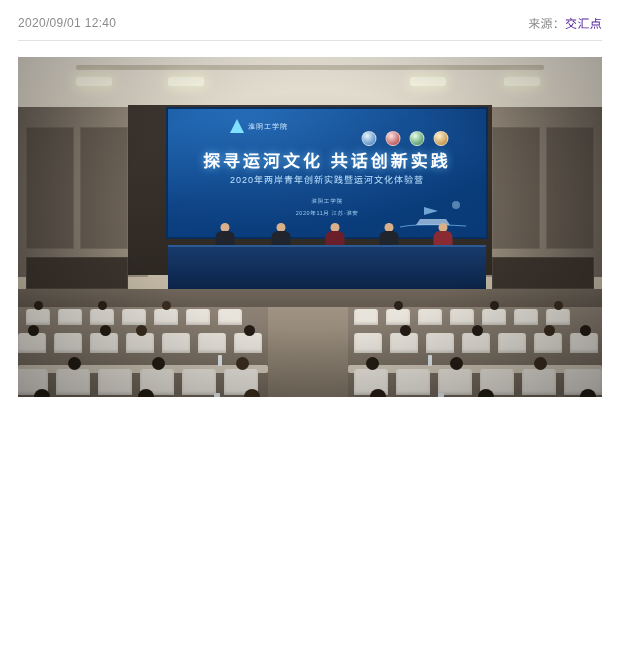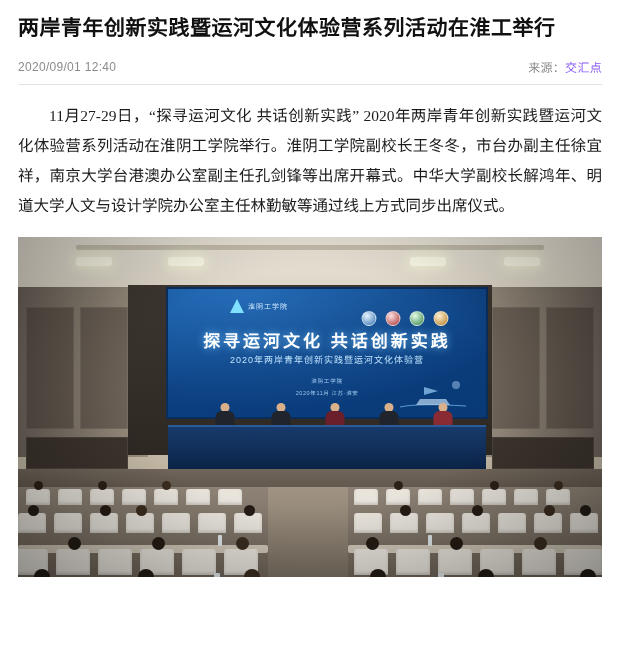--- a/index.html
+++ b/index.html
@@ -44,21 +44,21 @@
     letter-spacing: 0.3px;
   }
   .meta-left {
     font-family: "Liberation Sans", "DejaVu Sans", sans-serif;
   }
   .meta-right {
     font-family: "Liberation Sans", "DejaVu Sans", sans-serif;
     color: #8b8b8b;
   }
   .meta-right .source-link {
-    color: #8b5cf6;
+    color: #4c1d95;
     text-decoration: none;
   }
   .body-text {
     margin: 16px 18px 0 18px;
     font-size: 15.5px;
     line-height: 30px;
     color: #1c1c1c;
     text-align: justify;
     text-indent: 2em;
     font-family: "Liberation Serif", "DejaVu Serif", serif;
@@ -319,30 +319,28 @@
     inset: 0;
     background: radial-gradient(ellipse at 50% 45%, rgba(0,0,0,0) 45%, rgba(0,0,0,0.38) 100%);
     pointer-events: none;
   }
 </style>
 </head>
 <body>
 
 <div class="page">
 
-  <h1 class="article-title">两岸青年创新实践暨运河文化体验营系列活动在淮工举行</h1>
 
   <div class="meta-bar">
     <span class="meta-left">2020/09/01  12:40</span>
     <span class="meta-right">
       <span>来源：</span><a class="source-link" href="#">交汇点</a>
     </span>
   </div>
 
-  <p class="body-text">11月27-29日，“探寻运河文化  共话创新实践” 2020年两岸青年创新实践暨运河文化体验营系列活动在淮阴工学院举行。淮阴工学院副校长王冬冬，市台办副主任徐宜祥，南京大学台港澳办公室副主任孔剑锋等出席开幕式。中华大学副校长解鸿年、明道大学人文与设计学院办公室主任林勤敏等通过线上方式同步出席仪式。</p>
 
   <div class="photo-wrap">
     <div class="hall">
 
       <div class="ceiling"></div>
       <div class="ceiling-light" style="left:58px;"></div>
       <div class="ceiling-light" style="left:150px;"></div>
       <div class="ceiling-light" style="left:392px;"></div>
       <div class="ceiling-light" style="left:486px;"></div>
 

